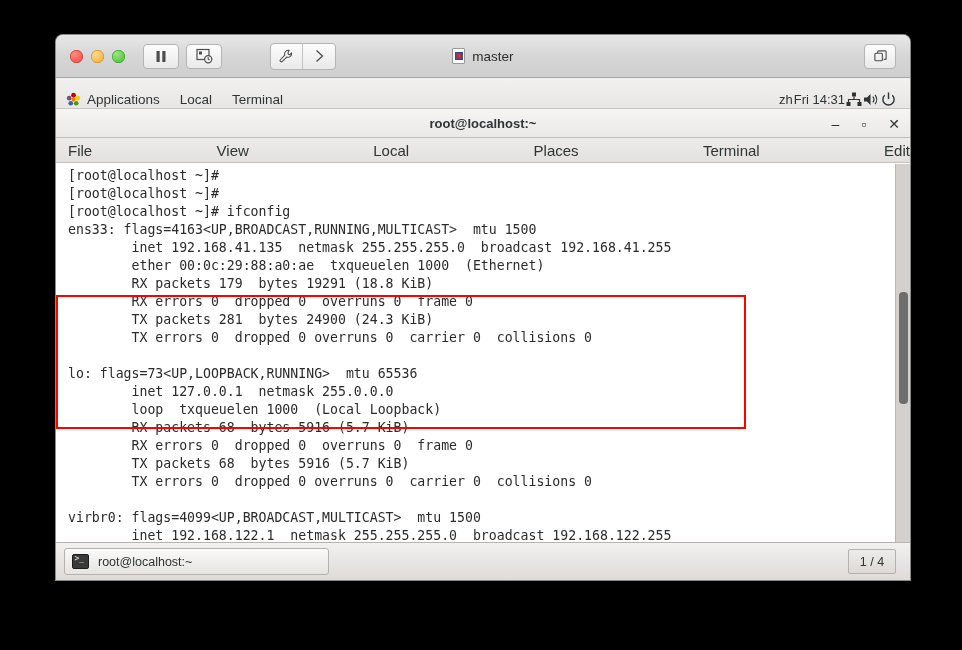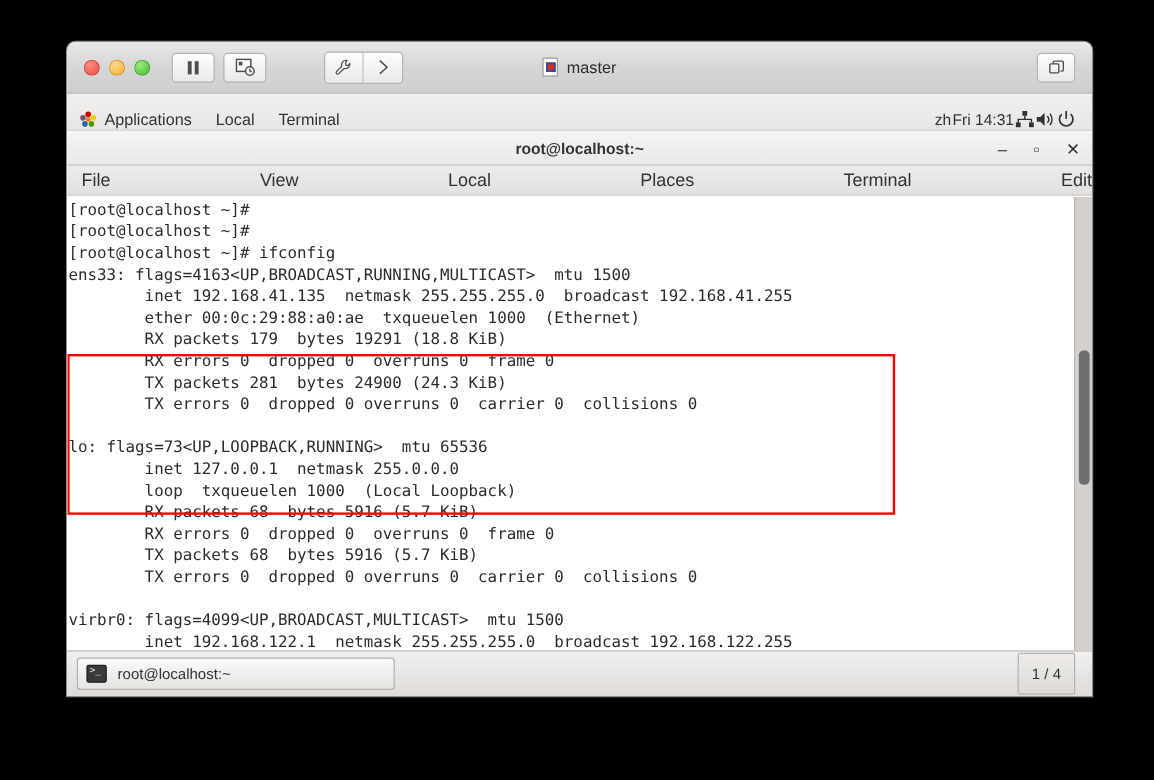--- a/index.html
+++ b/index.html
@@ -121,21 +121,21 @@
     background: #ffffff;
     overflow: hidden;
   }
   .term-text {
     position: absolute; left: 0; top: 3px; right: 22px;
     font-family: "DejaVu Sans Mono", "Liberation Mono", monospace;
     font-size: 13.2px;
     line-height: 18px;
     color: #2b2b2b;
     white-space: pre;
-    padding-left: 1px;
+    padding-left: 12px;
   }
   .term-scrollbar {
     position: absolute; right: 0; top: 0; bottom: 0; width: 15px;
     background: #d3d0cd; border-left: 1px solid #b9b6b3;
   }
   .term-thumb {
     position: absolute; left: 3px; width: 9px;
     top: 128px; height: 112px;
     background: #6e6e6e; border-radius: 4px;
   }
@@ -169,21 +169,21 @@
     width: 17px; height: 15px; background: #3a3a3a;
     border: 1px solid #1d1d1d; border-radius: 2px;
     position: relative;
   }
   .term-mini-icon::after {
     content: ">_"; position: absolute; left: 1.5px; top: -1px;
     font-family: "DejaVu Sans Mono", monospace; font-size: 8px; color: #e8e8e8;
   }
   .workspace {
     margin-left: auto; margin-right: 14px;
-    min-width: 48px; height: 35px;
+    min-width: 48px; height: 25px;
     background: linear-gradient(to bottom,#eeecea,#dcd9d6);
     border: 1px solid #b4b1ae; border-radius: 2px;
     display: flex; align-items: center; justify-content: center;
     font-size: 12.5px; color: #2e3436;
   }
 
   
   .watermark {
     position: absolute; right: 18px; bottom: 12px;
     font-size: 15px; color: #d8d8d8;

